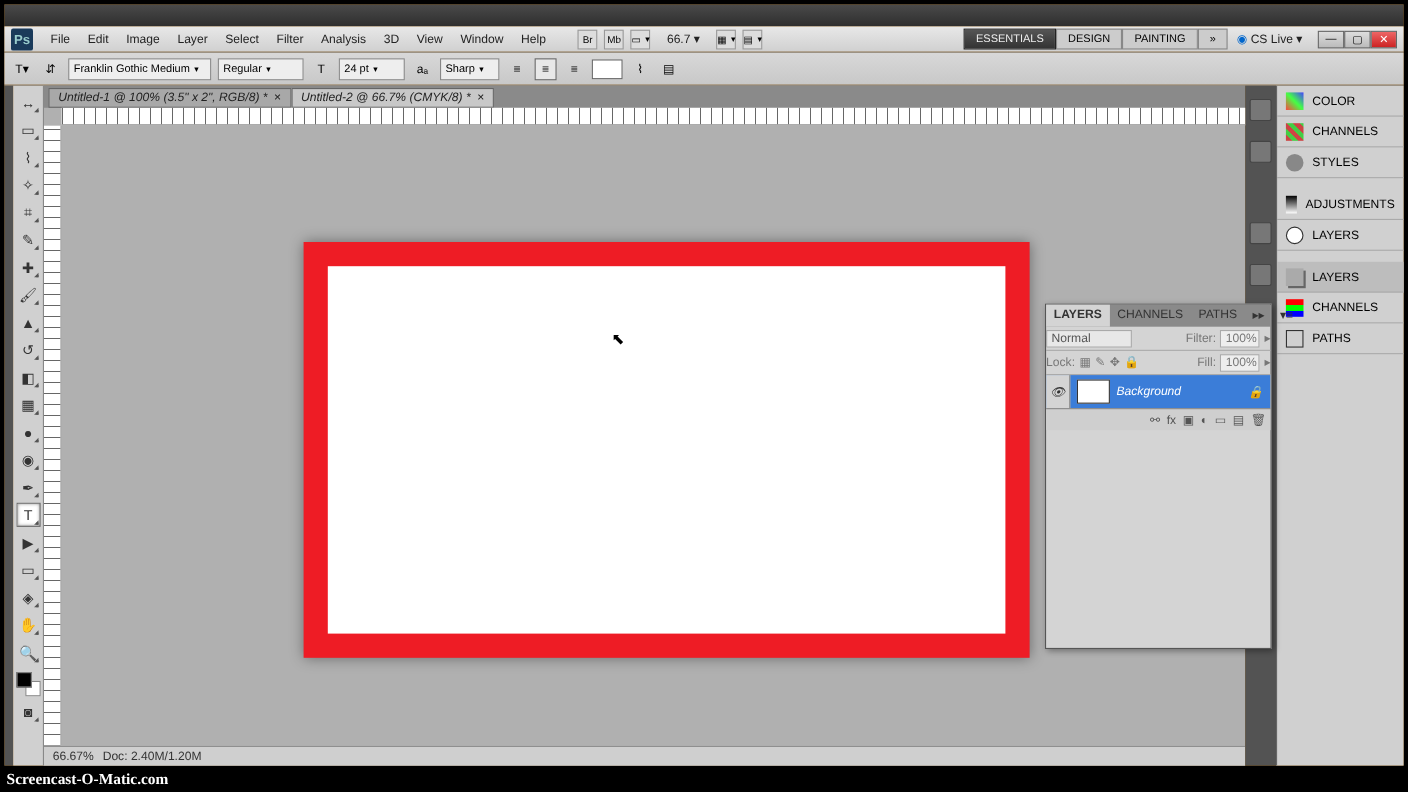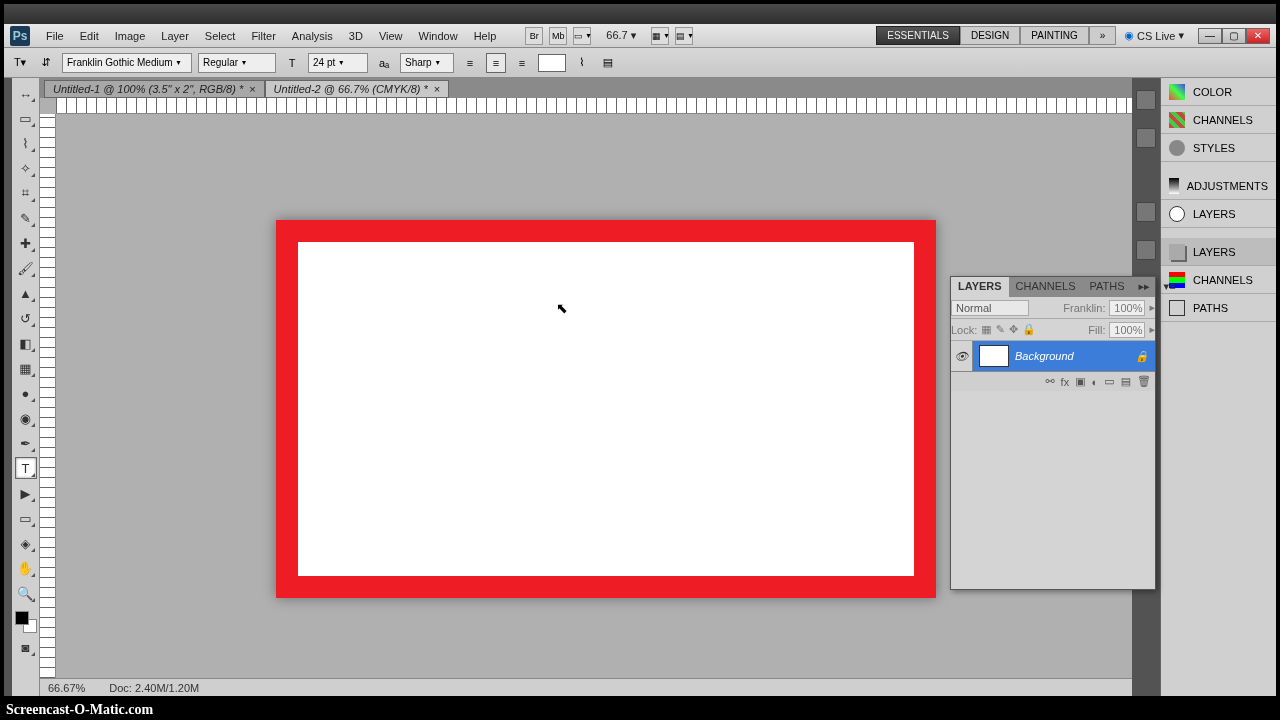--- a/index.html
+++ b/index.html
@@ -65,21 +65,21 @@
 .lp-row{height:22px;display:flex;align-items:center;padding:0 0;gap:4px;font-size:10px;border-bottom:1px solid #aaa;color:#777}
 .lp-dd{border:1px solid #aaa;background:#e8e8e8;padding:1px 4px;width:78px;color:#555}
 .lp-val{border:1px solid #aaa;background:#eee;width:36px;text-align:right;padding:1px 2px}
 .layer-list{flex:1;background:#bfbfbf;overflow:auto}
 .layer-item{height:30px;display:flex;align-items:center;background:#3b7dd8;color:#fff;font-size:10px;font-style:italic}
 .layer-eye{width:22px;height:30px;background:#d4d4d4;display:flex;align-items:center;justify-content:center;border-right:1px solid #888;color:#333}
 .layer-thumb{width:30px;height:22px;background:#fff;border:1px solid #333;margin:0 6px}
 .layer-lock{margin-left:auto;margin-right:6px}
 .lp-foot{height:20px;background:#cfcfcf;border-top:1px solid #888;display:flex;align-items:center;justify-content:flex-end;padding:0 4px;gap:6px;font-size:10px;color:#555}
 
-.statusbar{height:18px;background:#cfcfcf;display:flex;align-items:center;padding:0 8px;gap:24px;font-size:10px;color:#333;border-top:1px solid #888}
+.statusbar{height:18px;background:#cfcfcf;display:flex;align-items:center;padding:0 8px;gap:8px;font-size:10px;color:#333;border-top:1px solid #888}
 
 .watermark{position:absolute;bottom:2px;left:6px;color:#fff;font-size:14px;font-weight:bold;font-family:Liberation Serif, serif}
 </style>
 </head>
 <body>
 
 <div class="app">
   <div class="titlebar"></div>
 
   <div class="menubar">
@@ -244,21 +244,21 @@
       <div class="lp-tab active">LAYERS</div>
       <div class="lp-tab">CHANNELS</div>
       <div class="lp-tab">PATHS</div>
       <div style="flex:1"></div>
       <div class="lp-tab">▸▸</div>
       <div class="lp-tab">▾≡</div>
     </div>
     <div class="lp-row">
       <div class="lp-dd">Normal</div>
       <div style="flex:1"></div>
-      <span>Franklin:</span>
+      <span>Filter:</span>
       <div class="lp-val">100%</div>
       <span>▸</span>
     </div>
     <div class="lp-row">
       <span>Lock:</span>
       <span>▦</span>
       <span>✎</span>
       <span>✥</span>
       <span>🔒</span>
       <div style="flex:1"></div>

